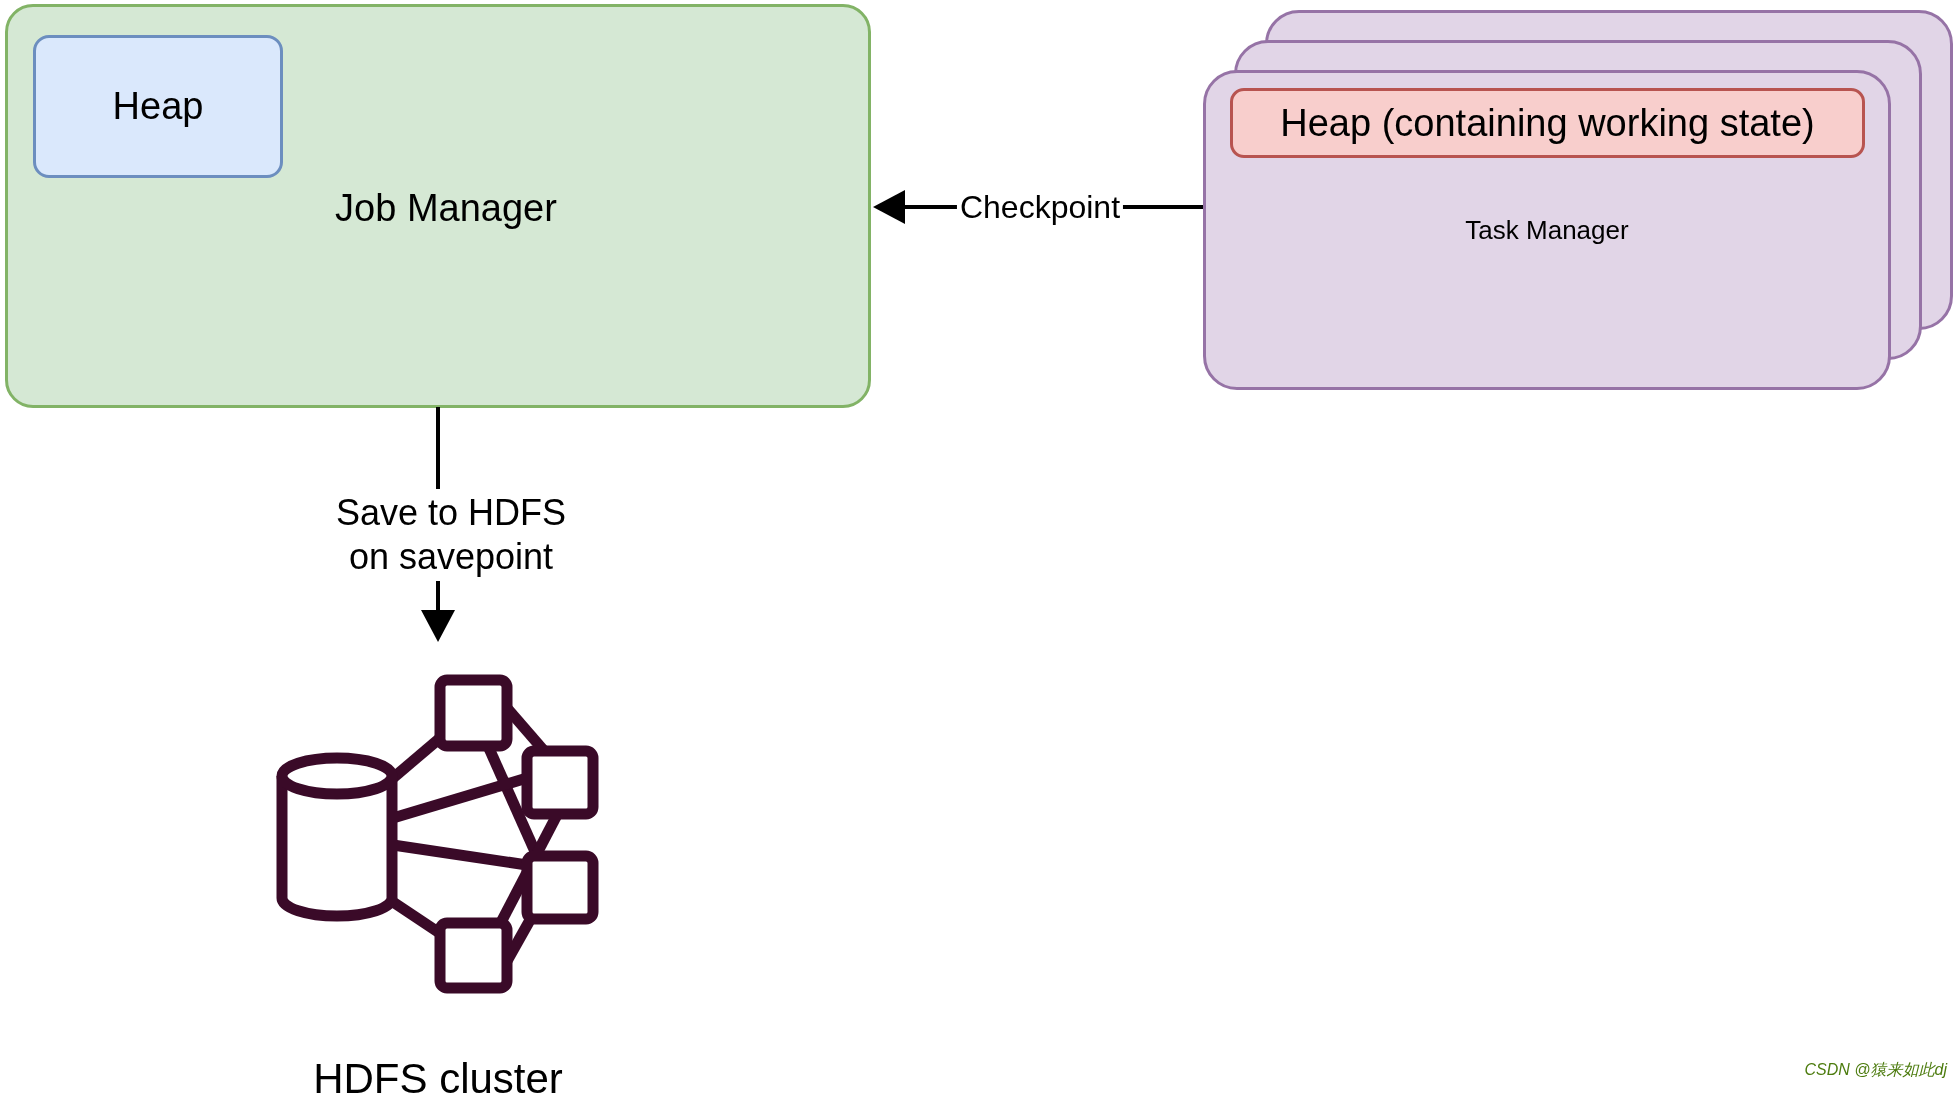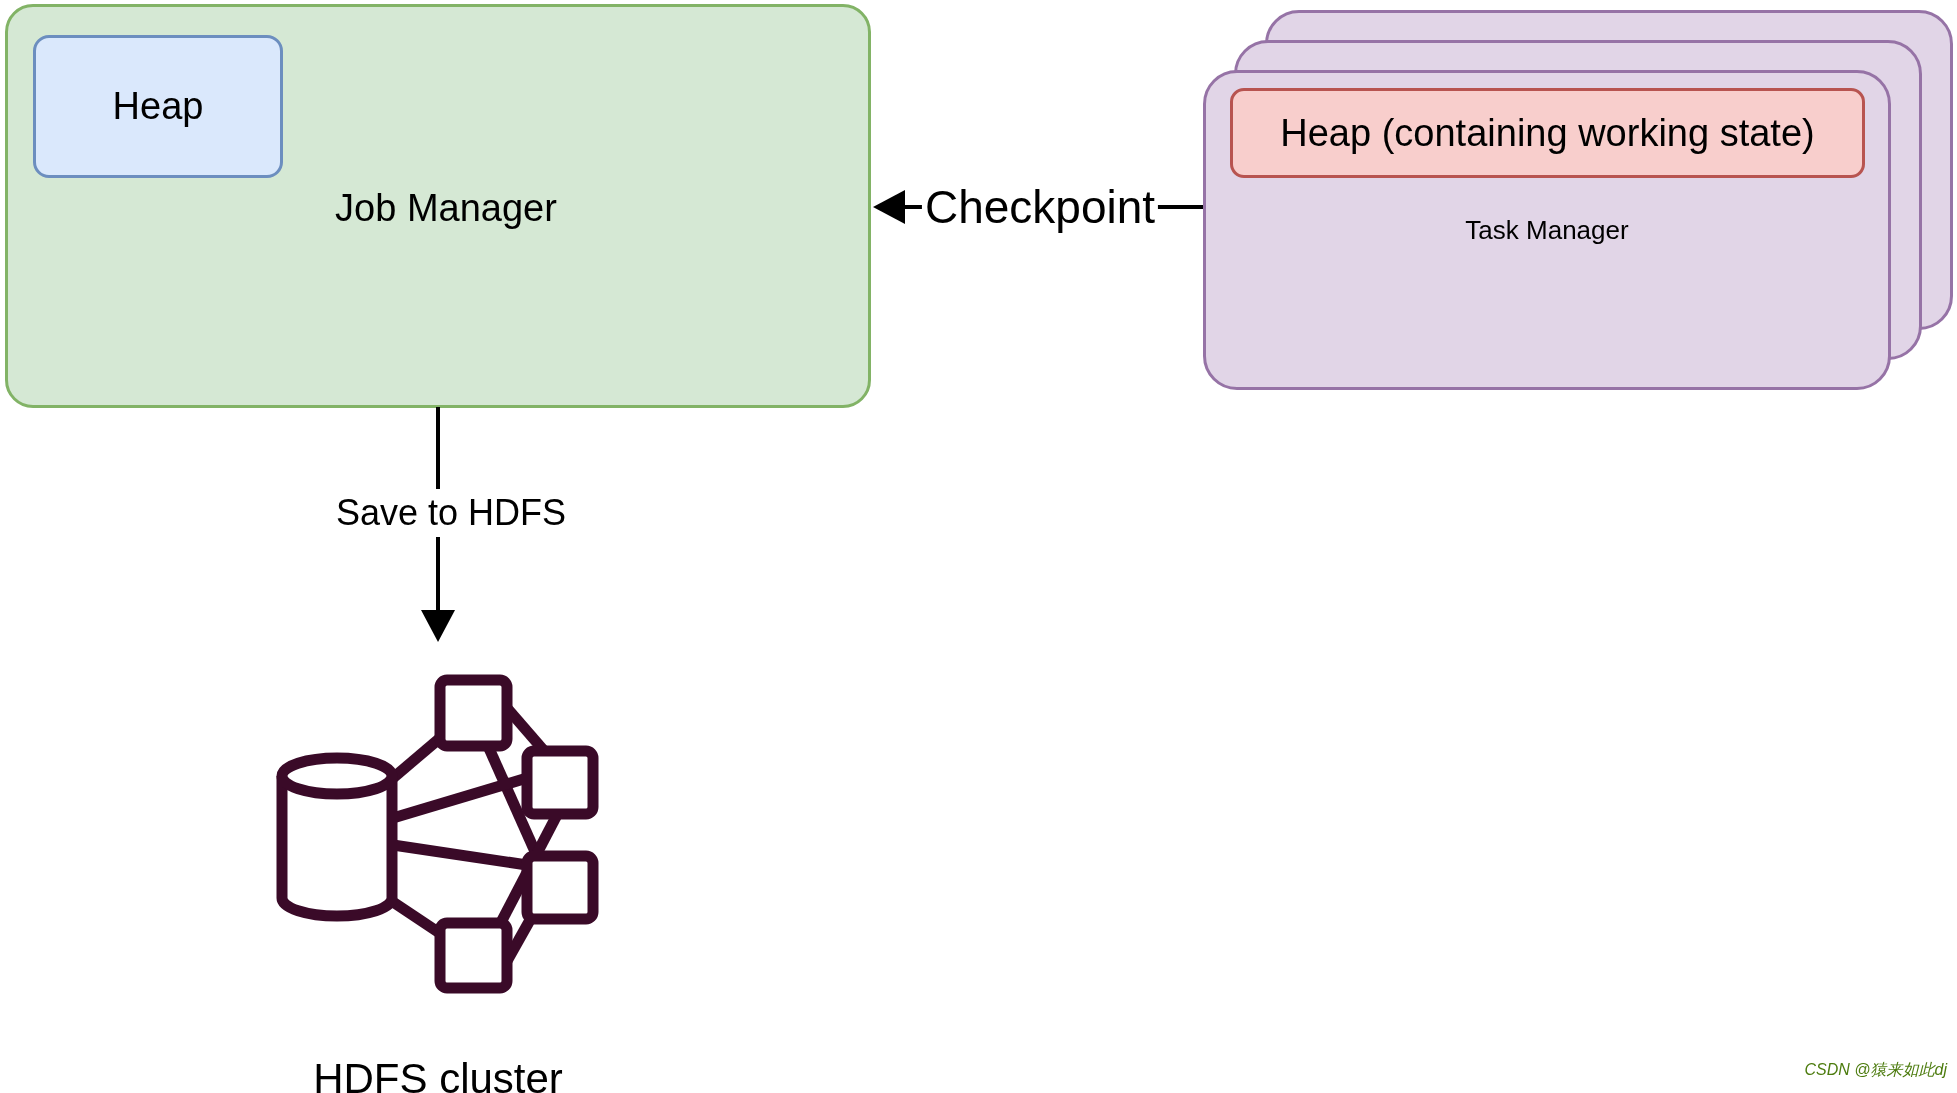--- a/index.html
+++ b/index.html
@@ -32,42 +32,42 @@
 
   
   .tm-card {
     width: 688px; height: 320px;
     background: #e1d5e7; border: 3px solid #9673a6; border-radius: 34px;
   }
   .tm-back   { left: 1265px; top: 10px; }
   .tm-middle { left: 1234px; top: 40px; }
   .tm-front  { left: 1203px; top: 70px; }
   .tm-heap {
-    left: 1230px; top: 88px; width: 635px; height: 90px;
+    left: 1230px; top: 88px; width: 635px; height: 70px;
     background: #f8cecc; border: 3px solid #b85450; border-radius: 14px;
     display: flex; align-items: center; justify-content: center;
     font-size: 38px;
   }
   .tm-label {
     left: 1203px; top: 208px; width: 688px; height: 44px;
     text-align: center; font-size: 26px; line-height: 44px;
   }
 
   
   .cp-line { left: 898px; top: 205px; width: 305px; height: 4px; background: #000; }
   .cp-head {
     left: 873px; top: 190px; width: 0; height: 0;
     border-top: 17px solid transparent;
     border-bottom: 17px solid transparent;
     border-right: 32px solid #000;
   }
   .cp-label {
     left: 1040px; top: 186px; transform: translateX(-50%);
     background: #fff; padding: 0 3px;
-    font-size: 46px; line-height: 42px; white-space: nowrap;
+    font-size: 32px; line-height: 42px; white-space: nowrap;
   }
 
   
   .sp-line { left: 436px; top: 407px; width: 4px; height: 206px; background: #000; }
   .sp-head {
     left: 421px; top: 610px; width: 0; height: 0;
     border-left: 17px solid transparent;
     border-right: 17px solid transparent;
     border-top: 32px solid #000;
   }
@@ -108,20 +108,21 @@
 <div class="abs tm-label">Task Manager</div>
 
 <div class="abs cp-line"></div>
 <div class="abs cp-head"></div>
 <div class="abs cp-label">Checkpoint</div>
 
 <div class="abs sp-line"></div>
 <div class="abs sp-head"></div>
 <div class="abs sp-label">
   <div>Save to HDFS</div>
+  <div>on savepoint</div>
 </div>
 
 <svg class="abs hdfs-icon" viewBox="0 0 330 340" fill="none" stroke="#3a0a28" stroke-width="11">
 
   <g>
     <line x1="123" y1="115" x2="176" y2="70"></line>
     <line x1="237" y1="45" x2="276" y2="90"></line>
     <line x1="218" y1="83" x2="267" y2="193"></line>
     <line x1="123" y1="155" x2="257" y2="115"></line>
     <line x1="123" y1="182" x2="257" y2="202"></line>

